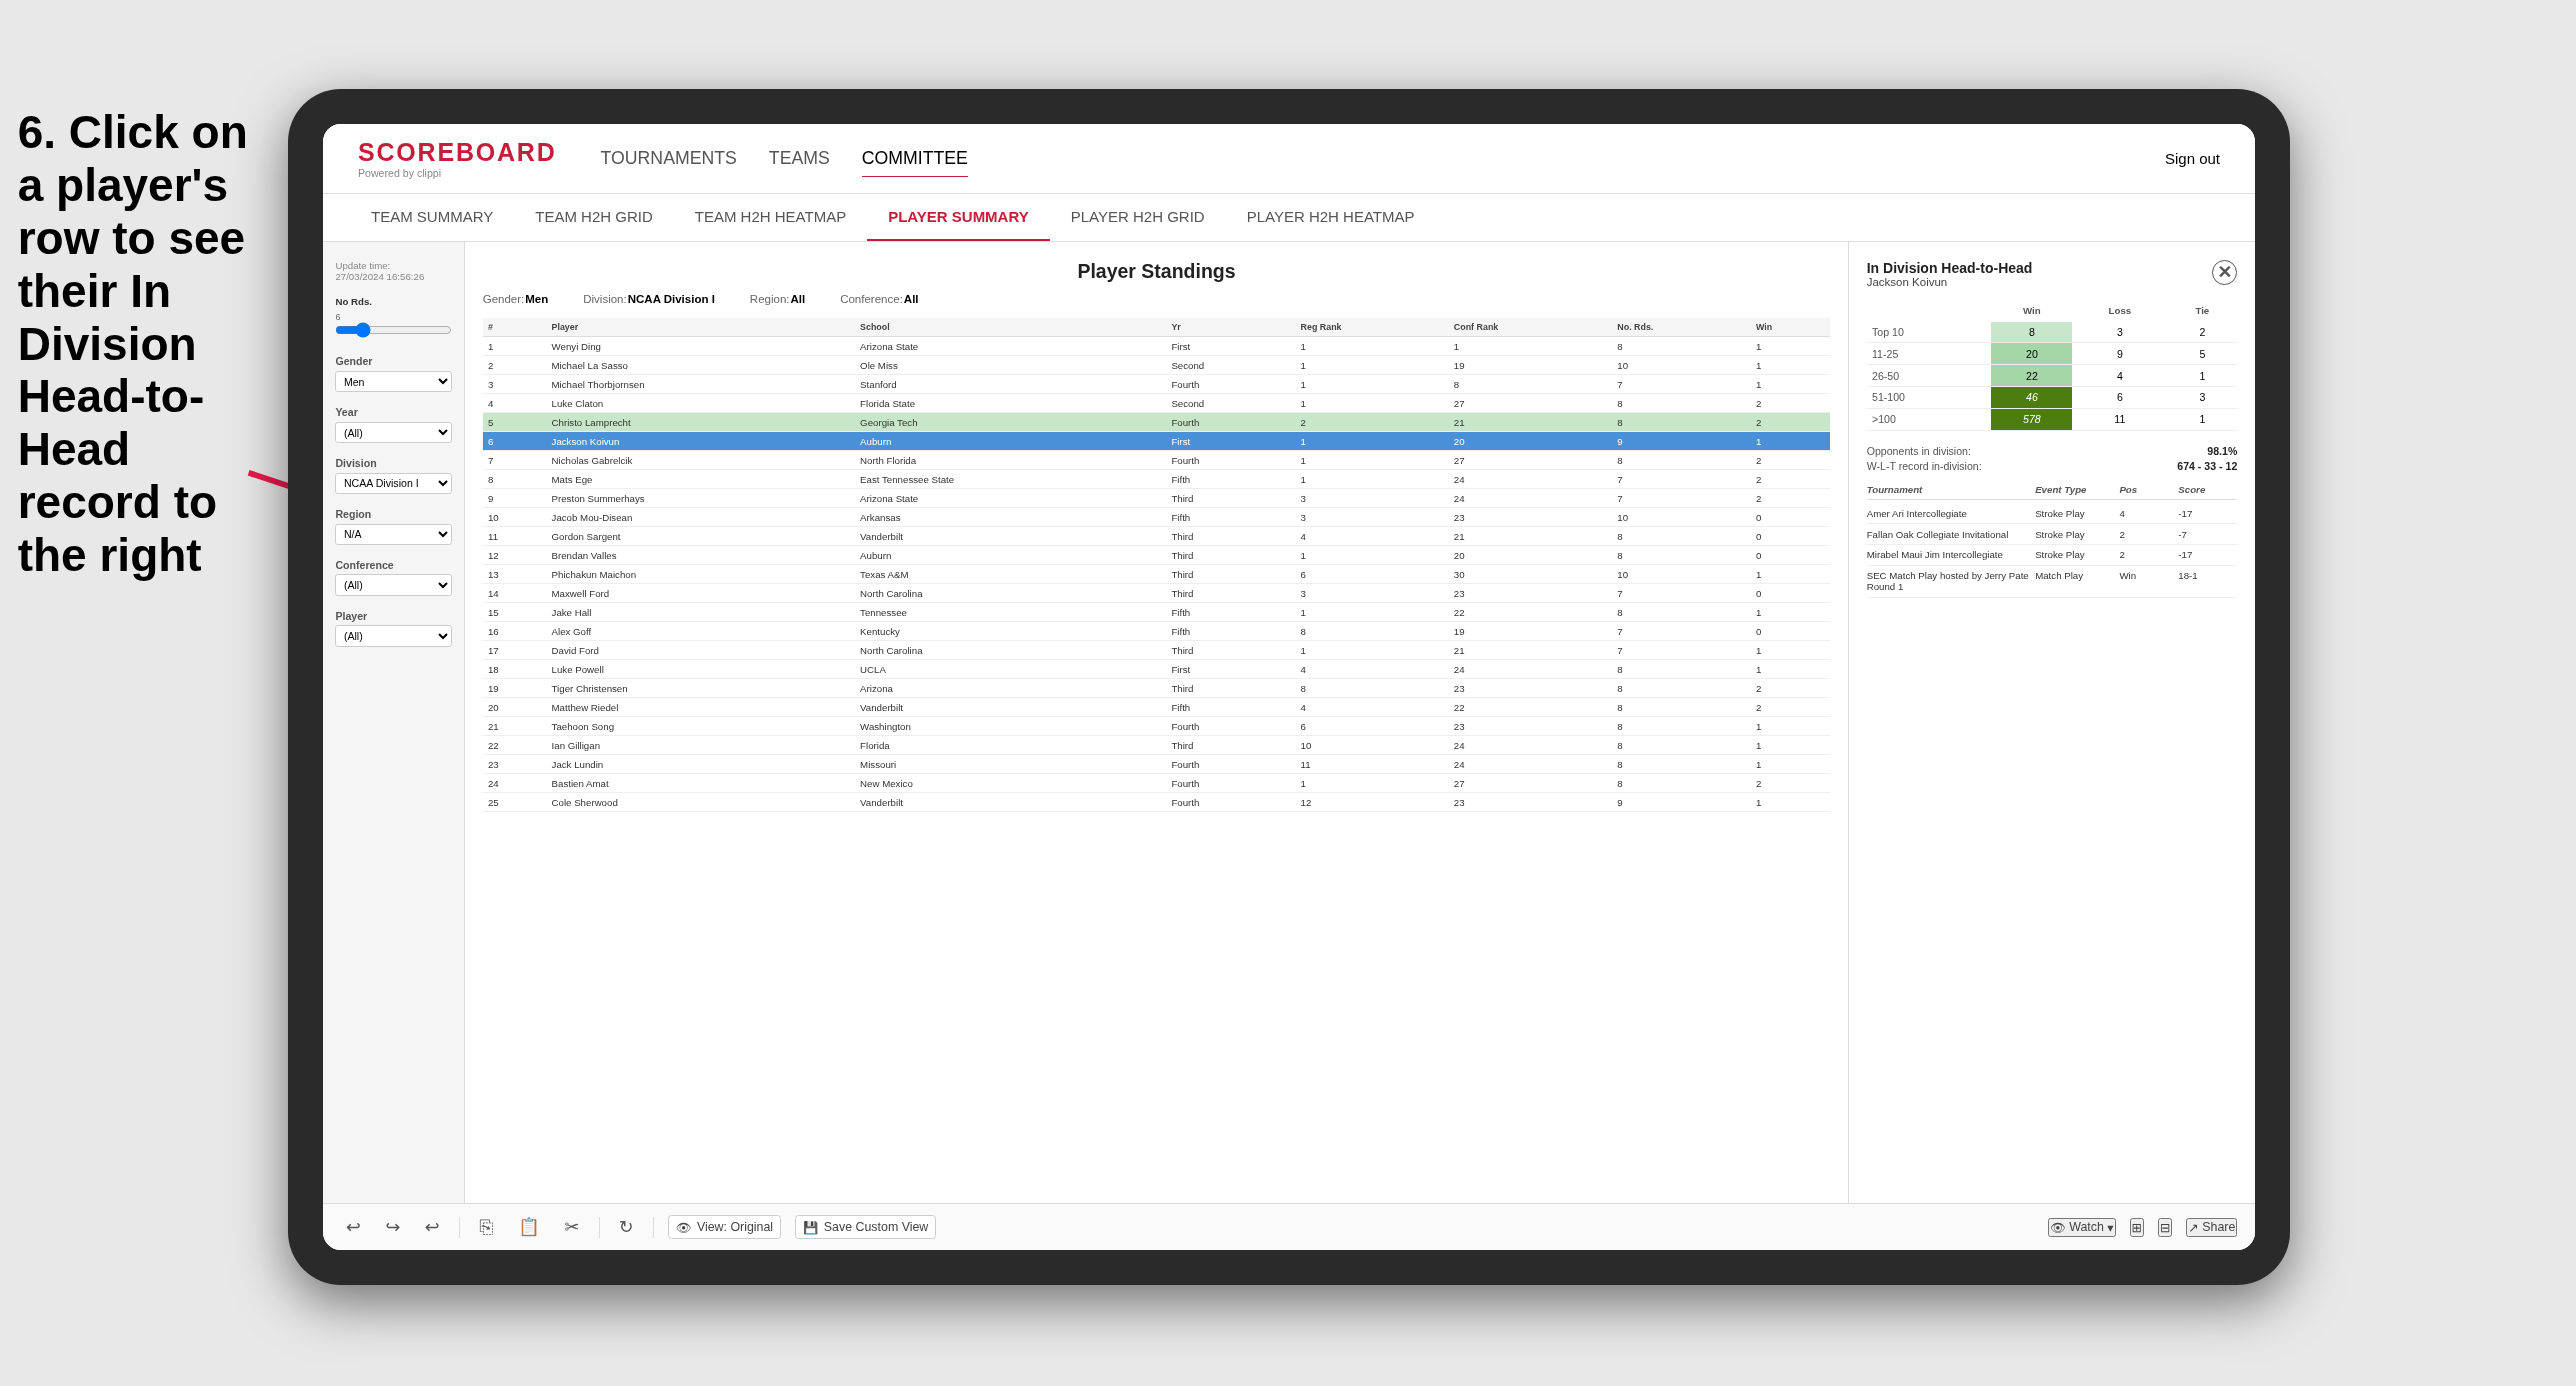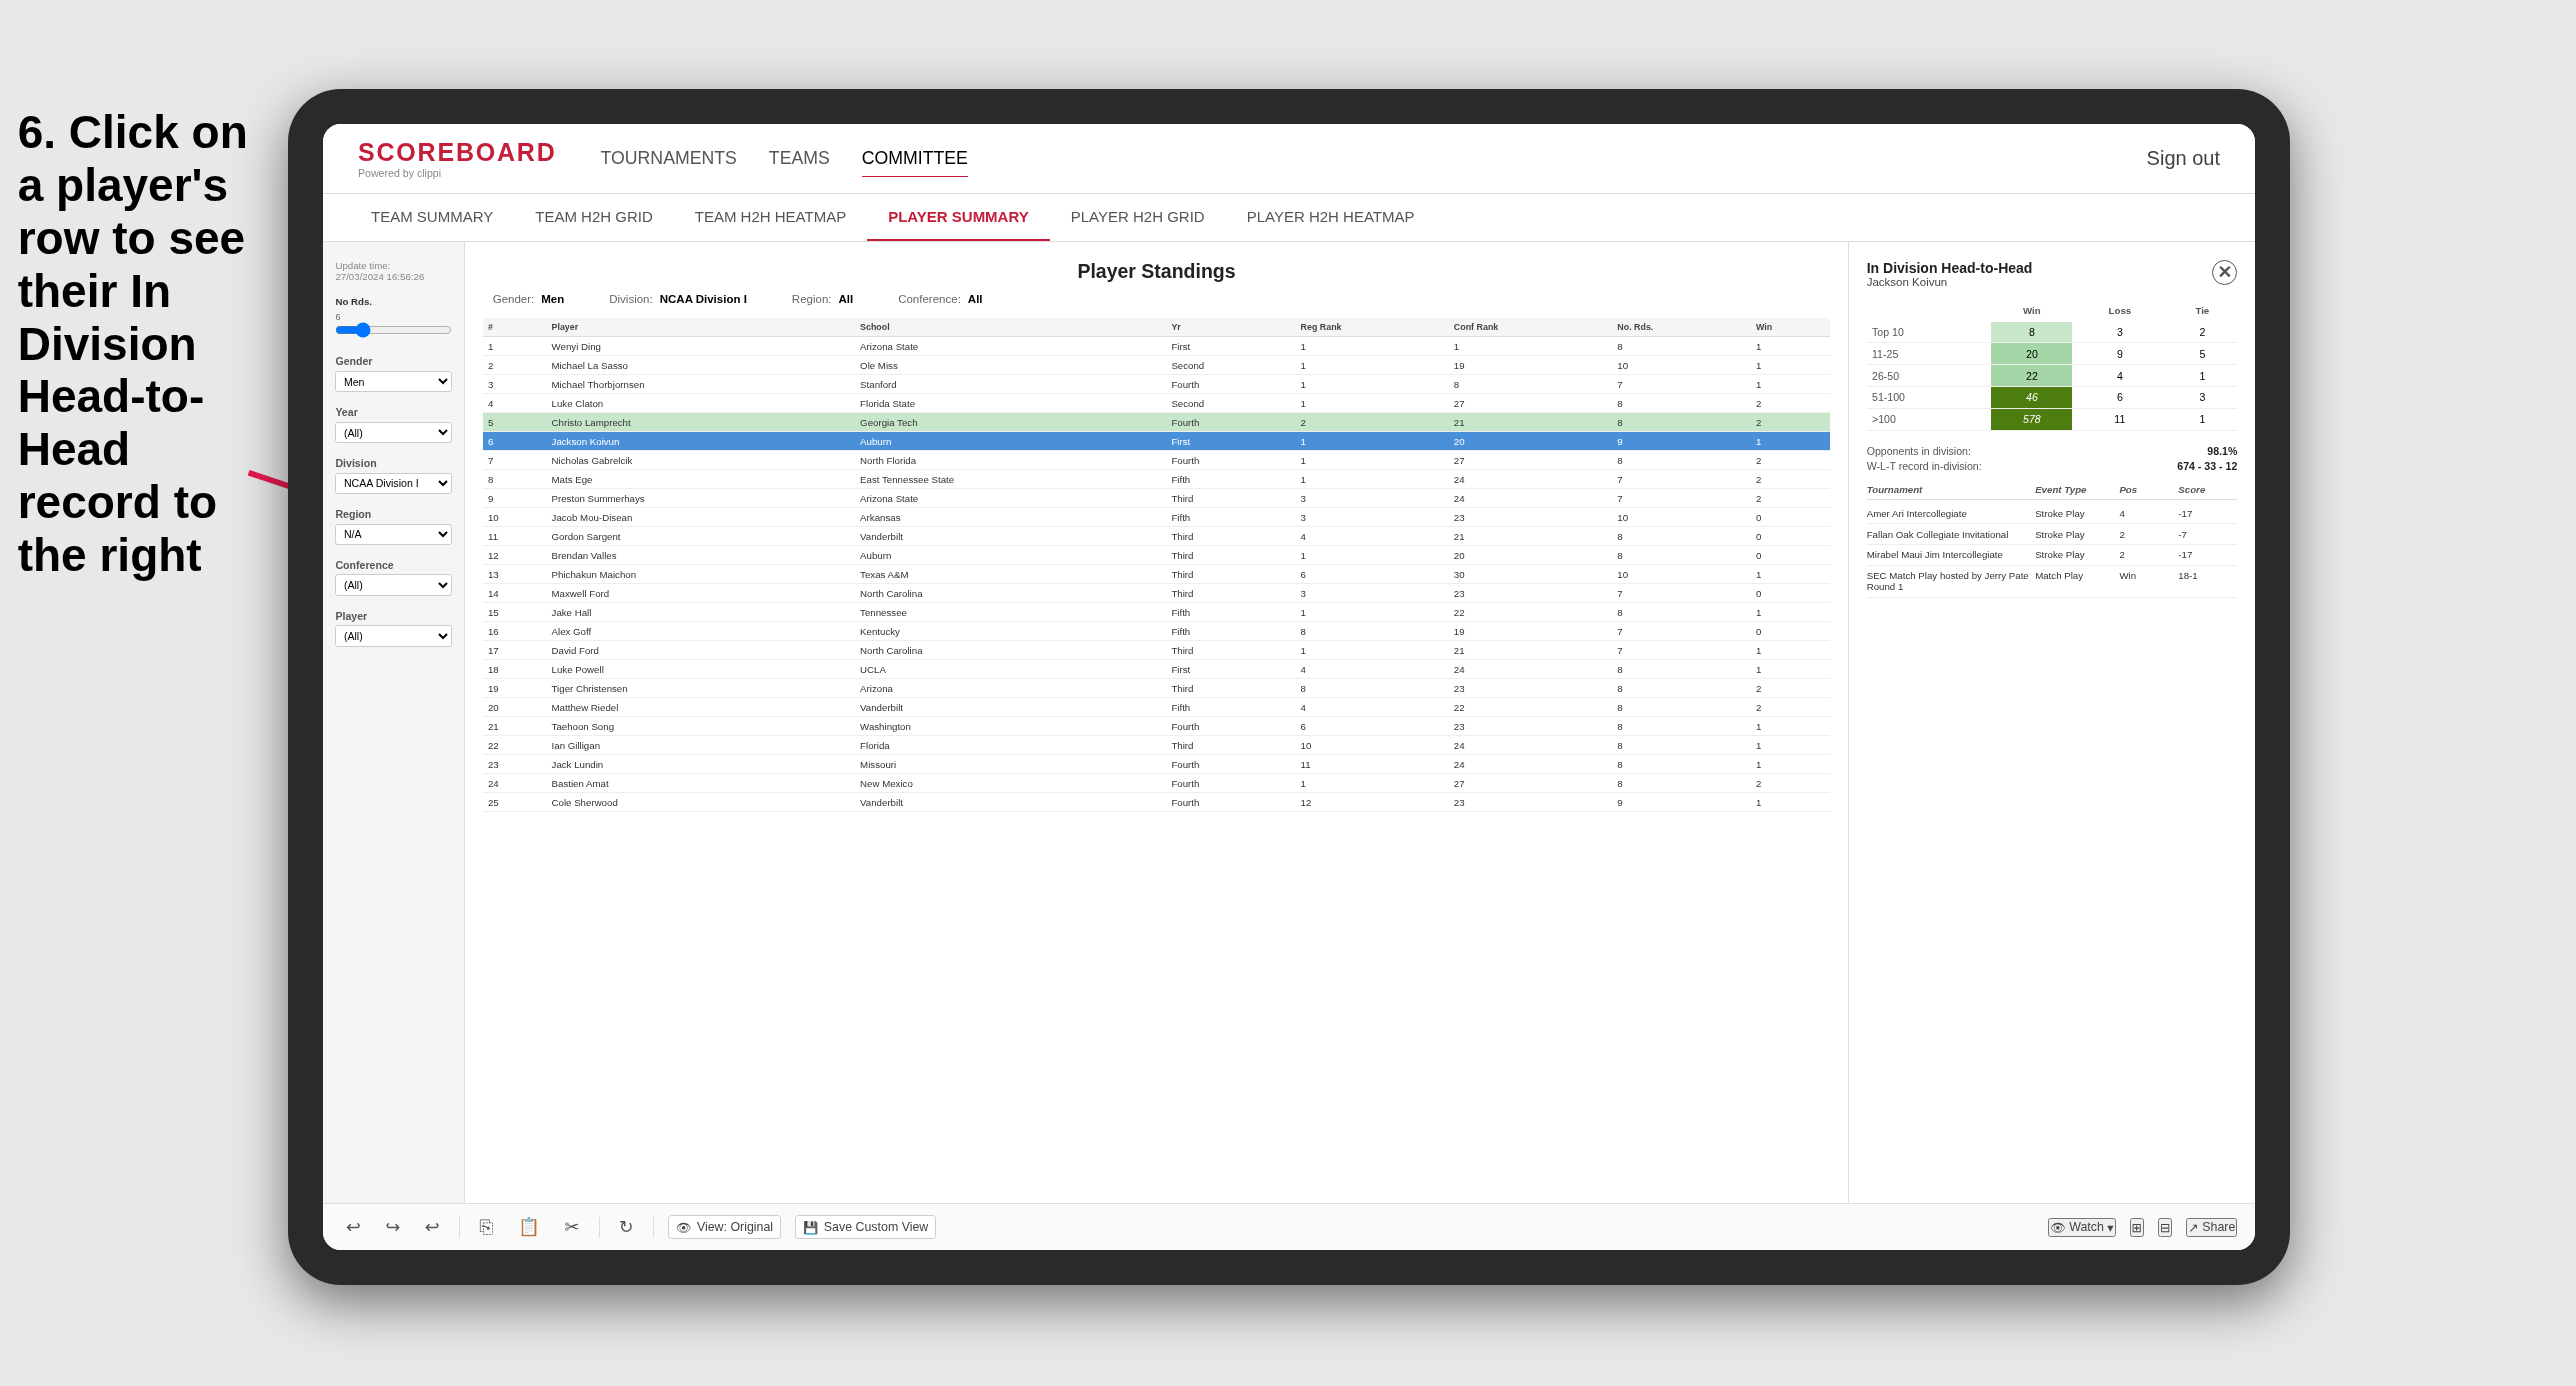--- a/index.html
+++ b/index.html
@@ -99,22 +99,22 @@
       padding: 7px 0;
       font-weight: 500;
     }
 
     .nav-item.active {
       color: #000;
       border-bottom: 1.8px solid #c41e3a;
     }
 
     .sign-out {
-      font-size: 20px;
-      color: #404040;
+      font-size: 15px;
+      color: #000000;
       cursor: pointer;
     }
 
     
     .sub-nav {
       display: flex;
       gap: 0;
       padding: 0 27px;
       border-bottom: 1.8px solid #ddd;
       background: #fff;
@@ -218,22 +218,21 @@
     .standings-filters {
       display: flex;
       gap: 35px;
       margin-bottom: 12.4px;
       font-size: 11.5px;
     }
 
     .standings-filter-item {
       display: flex;
       align-items: flex-end;
-      gap: 7px;
-      margin-left: 10px;
+      gap: 1px;
     }
 
     .standings-filter-label {
       color: #666;
     }
 
     .standings-filter-value {
       color: #000;
       font-weight: 600;
     }

